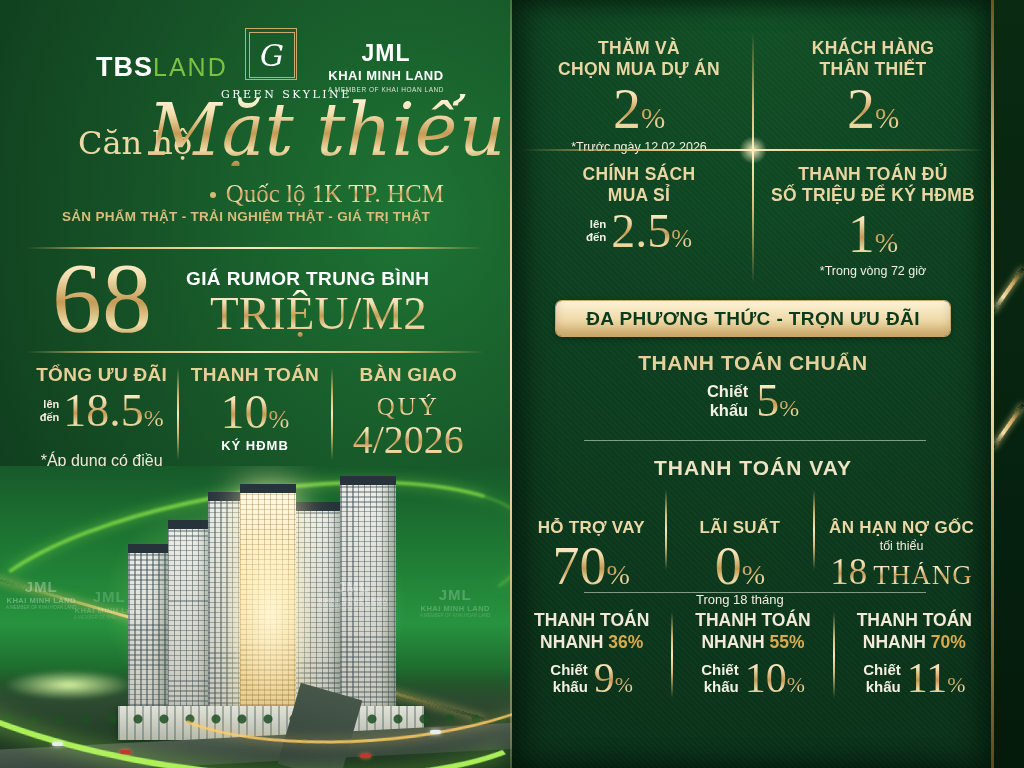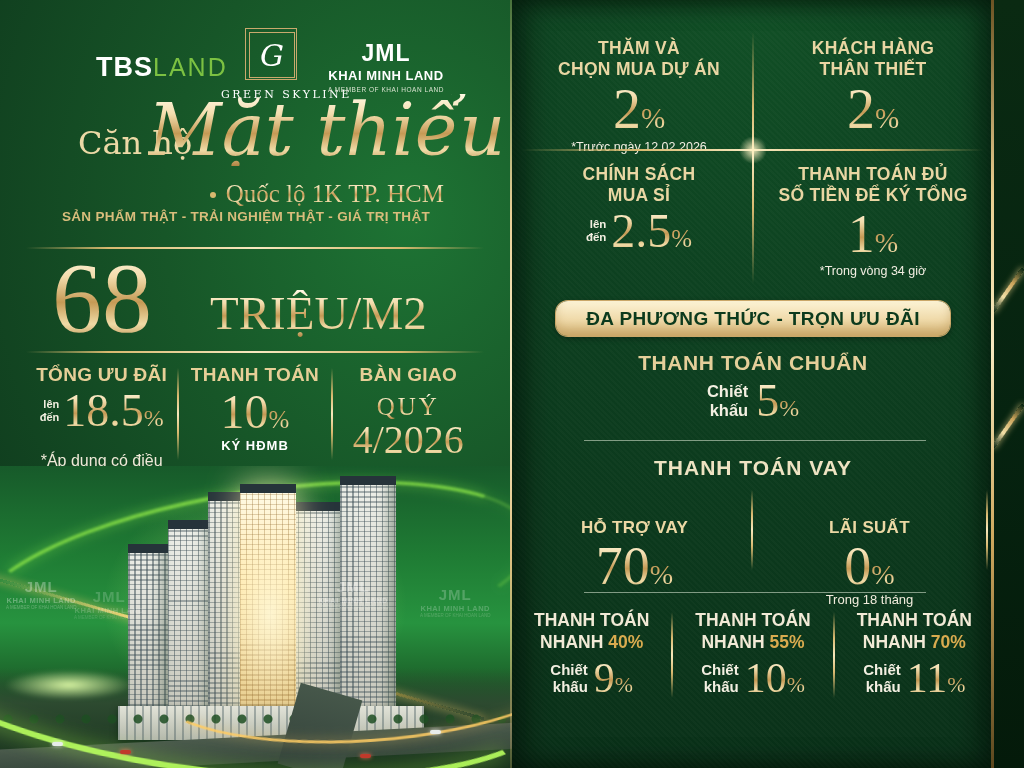--- a/index.html
+++ b/index.html
@@ -124,21 +124,21 @@
   .q-val{font-size:56px;line-height:1.05;}
   .q-val.mid{font-size:48px;}
   .q-note{font-size:12.5px;color:#f2eee2;margin-top:1px;}
   .q-valrow{display:flex;justify-content:center;align-items:center;}
   .q-valrow .stack{font-size:11.5px;margin-right:5px;}
   .vx{position:absolute;left:240px;top:32px;height:252px;}
   .hx{position:absolute;left:10px;top:149px;width:462px;height:2px;
     background:linear-gradient(90deg,rgba(216,185,111,0),#d8b96f 25%,#f7e9c0 50%,#d8b96f 75%,rgba(216,185,111,0));}
   .xglow{position:absolute;left:227px;top:136px;width:28px;height:28px;
     background:radial-gradient(circle,rgba(255,242,195,.95),rgba(255,242,195,0) 70%);}
-  .badge{position:absolute;left:44px;top:301px;width:394px;height:35px;border-radius:12px;
+  .badge{position:absolute;left:44px;top:301px;width:394px;height:35px;border-radius:6px;
     background:linear-gradient(180deg,#fcf3d5 0%,#efd9a8 55%,#d9ba7e 100%);
     box-shadow:0 0 0 1px #caa768,0 2px 6px rgba(0,0,0,.4),inset 0 -7px 10px rgba(170,130,60,.35);
     display:flex;align-items:center;justify-content:center;
     font-size:19px;font-weight:700;color:#0c3a1d;letter-spacing:.4px;white-space:nowrap;}
   .std-title{position:absolute;left:0;top:351px;width:482px;text-align:center;
     font-size:21px;font-weight:700;color:#e5cf9a;letter-spacing:.6px;}
   .std-val{position:absolute;left:0;top:378px;width:482px;display:flex;justify-content:center;align-items:center;}
   .std-val .stack{font-size:16.5px;margin-right:8px;}
   .std-num{font-size:46px;line-height:1;}
   .loan-title{position:absolute;left:0;top:456px;width:482px;text-align:center;
@@ -190,20 +190,21 @@
     <div class="hero-pre">Căn hộ</div>
     <div class="hero-script num">Mặt thiểu</div>
     <div class="hero-loc">
       <span class="loc-dot"></span><span class="num">Quốc lộ 1K TP. HCM</span>
     </div>
     <div class="hero-tagline">SẢN PHẨM THẬT - TRẢI NGHIỆM THẬT - GIÁ TRỊ THẬT</div>
 
     <div class="hr-gold" style="left:26px;top:247px;width:458px;"></div>
 
     <div class="price-big num">68</div>
+    <div class="price-top">GIÁ RUMOR TRUNG BÌNH</div>
     <div class="price-bottom num">TRIỆU/M2</div>
 
     <div class="hr-gold" style="left:26px;top:351px;width:458px;"></div>
 
     <div class="highlights">
       <div class="hl-col">
         <div class="hl-title">TỔNG ƯU ĐÃI</div>
         <div class="hl-valrow">
           <span class="stack">
               <span>lên</span>
@@ -298,23 +299,23 @@
       <div class="q-valrow">
         <span class="stack">
             <span>lên</span>
             <span>đến</span>
           </span>
         <span class="q-val mid num"><span>2.5</span><span class="unit">%</span></span>
       </div>
     </div>
 
     <div class="q" style="left:250px;top:164px;width:222px;">
-      <div class="q-title"><span>THANH TOÁN ĐỦ</span><br><span>SỐ TIỀN ĐỂ KÝ TỔNG</span></div>
+      <div class="q-title"><span>THANH TOÁN ĐỦ</span><br><span>SỐ TRIỆU ĐỂ KÝ HĐMB</span></div>
       <div class="q-val num" style="font-size:54px;"><span>1</span><span class="unit">%</span></div>
-      <div class="q-note">*Trong vòng 34 giờ</div>
+      <div class="q-note">*Trong vòng 72 giờ</div>
     </div>
 
     <div class="badge">ĐA PHƯƠNG THỨC - TRỌN ƯU ĐÃI</div>
 
     <div class="std-title">THANH TOÁN CHUẨN</div>
     <div class="std-val">
       <span class="stack">
           <span>Chiết</span>
           <span>khấu</span>
         </span>
@@ -329,28 +330,36 @@
         <div class="loan-label">HỖ TRỢ VAY</div>
         <div class="loan-val num"><span>70</span><span class="unit">%</span></div>
       </div>
       <div class="vdiv"></div>
       <div class="loan-col">
         <div class="loan-label">LÃI SUẤT</div>
         <div class="loan-val num"><span>0</span><span class="unit">%</span></div>
         <div class="loan-note">Trong 18 tháng</div>
       </div>
       <div class="vdiv"></div>
+      <div class="loan-col wide">
+        <div class="loan-label">ÂN HẠN NỢ GỐC</div>
+        <div class="loan-sub">tối thiểu</div>
+        <div class="loan-18row">
+          <span class="loan-18 num">18</span>
+          <span class="loan-thang num">THÁNG</span>
+        </div>
+      </div>
     </div>
 
     <div class="hairline" style="left:72px;top:592px;width:342px;"></div>
 
     <div class="fast-row">
       <div class="fast-col">
         <div class="fast-l">THANH TOÁN</div>
-        <div class="fast-l"><span>NHANH</span> <span class="fast-pct">40%</span></div>
+        <div class="fast-l"><span>NHANH</span> <span class="fast-pct">36%</span></div>
         <div class="fast-valrow">
           <span class="stack">
               <span>Chiết</span>
               <span>khấu</span>
             </span>
           <span class="fast-num num"><span>9</span><span class="unit">%</span></span>
         </div>
       </div>
       <div class="vdiv"></div>
       <div class="fast-col">

